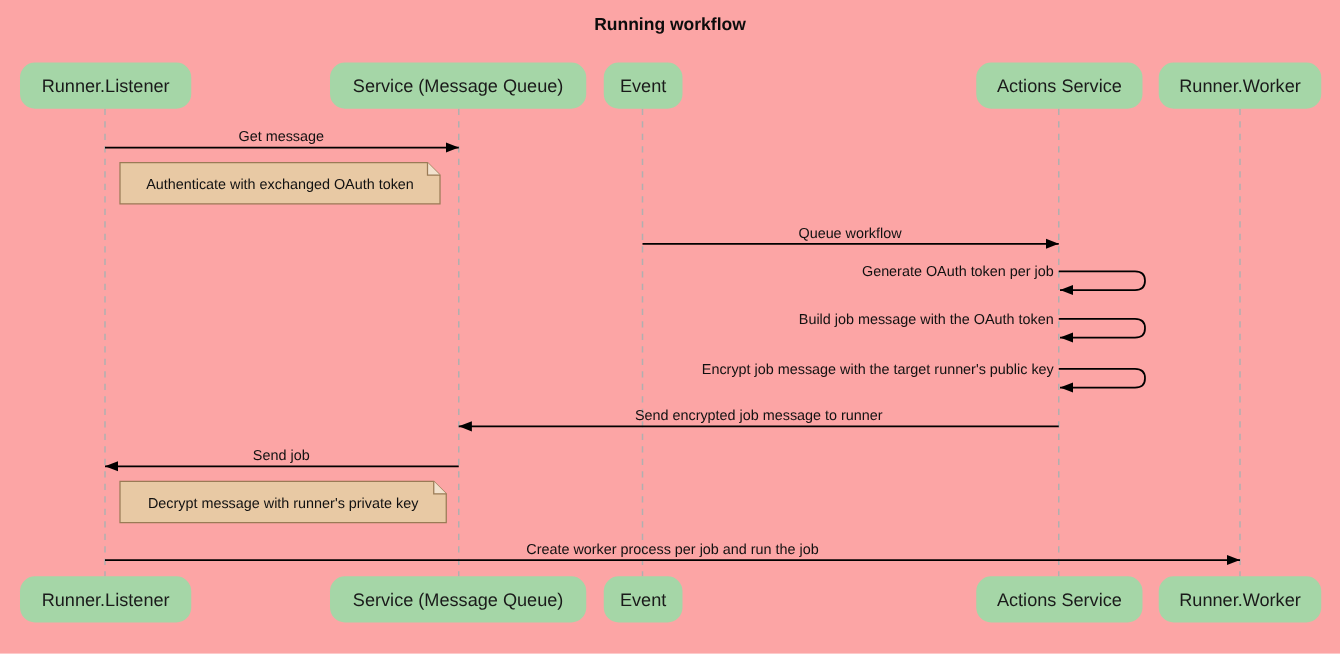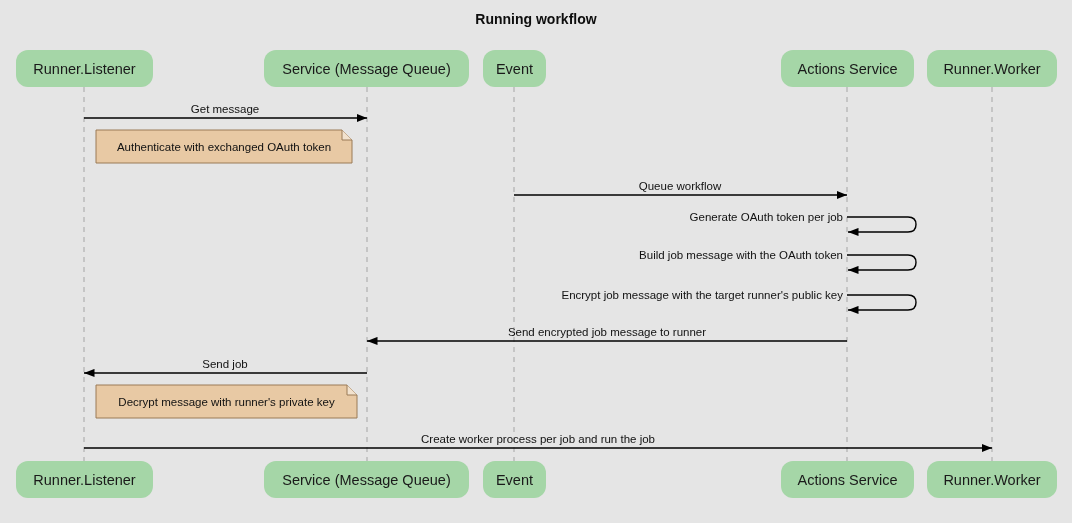--- a/index.html
+++ b/index.html
@@ -8,21 +8,21 @@
     background: #ffffff;
   }
   body {
     font-family: "Liberation Sans", sans-serif;
     -webkit-font-smoothing: antialiased;
   }
   #diagram-root {
     position: relative;
     width: 1072px;
     height: 523px;
-    background: #e5e5e5;
+    background: #fca5a5;
     overflow: hidden;
   }
   #diagram-svg {
     position: absolute;
     left: 0;
     top: 0;
     width: 1072px;
     height: 523px;
   }
   .title-text {

